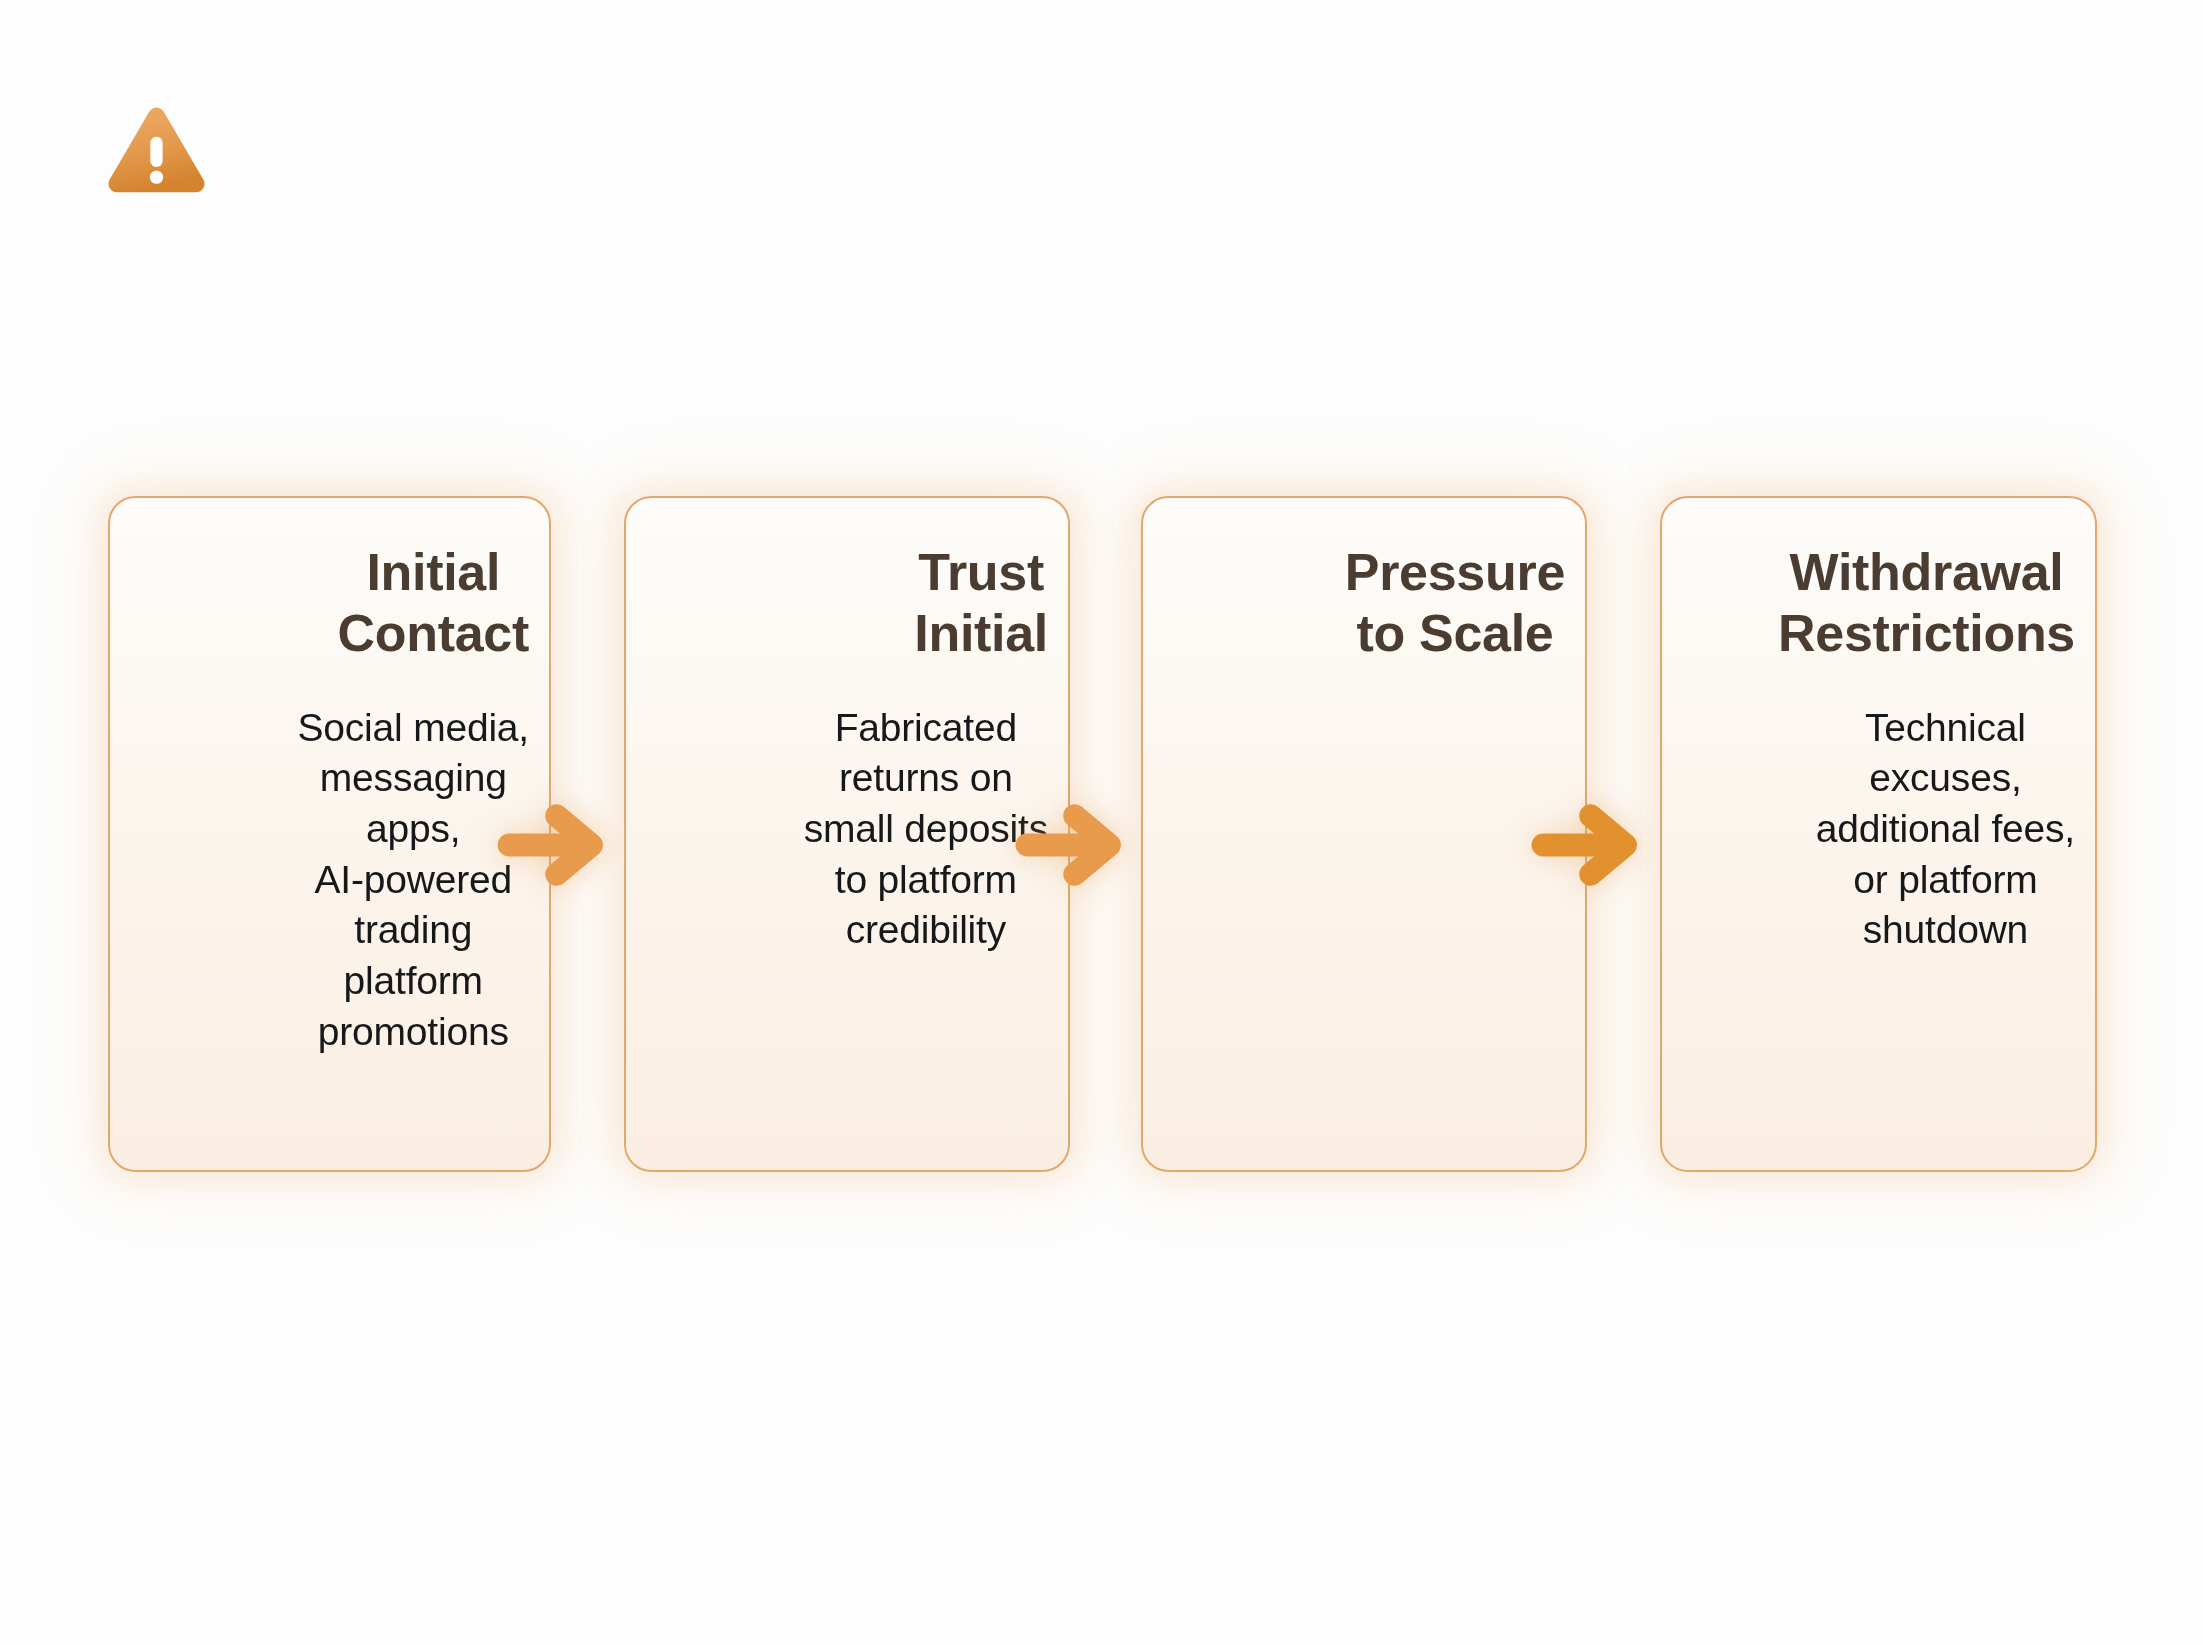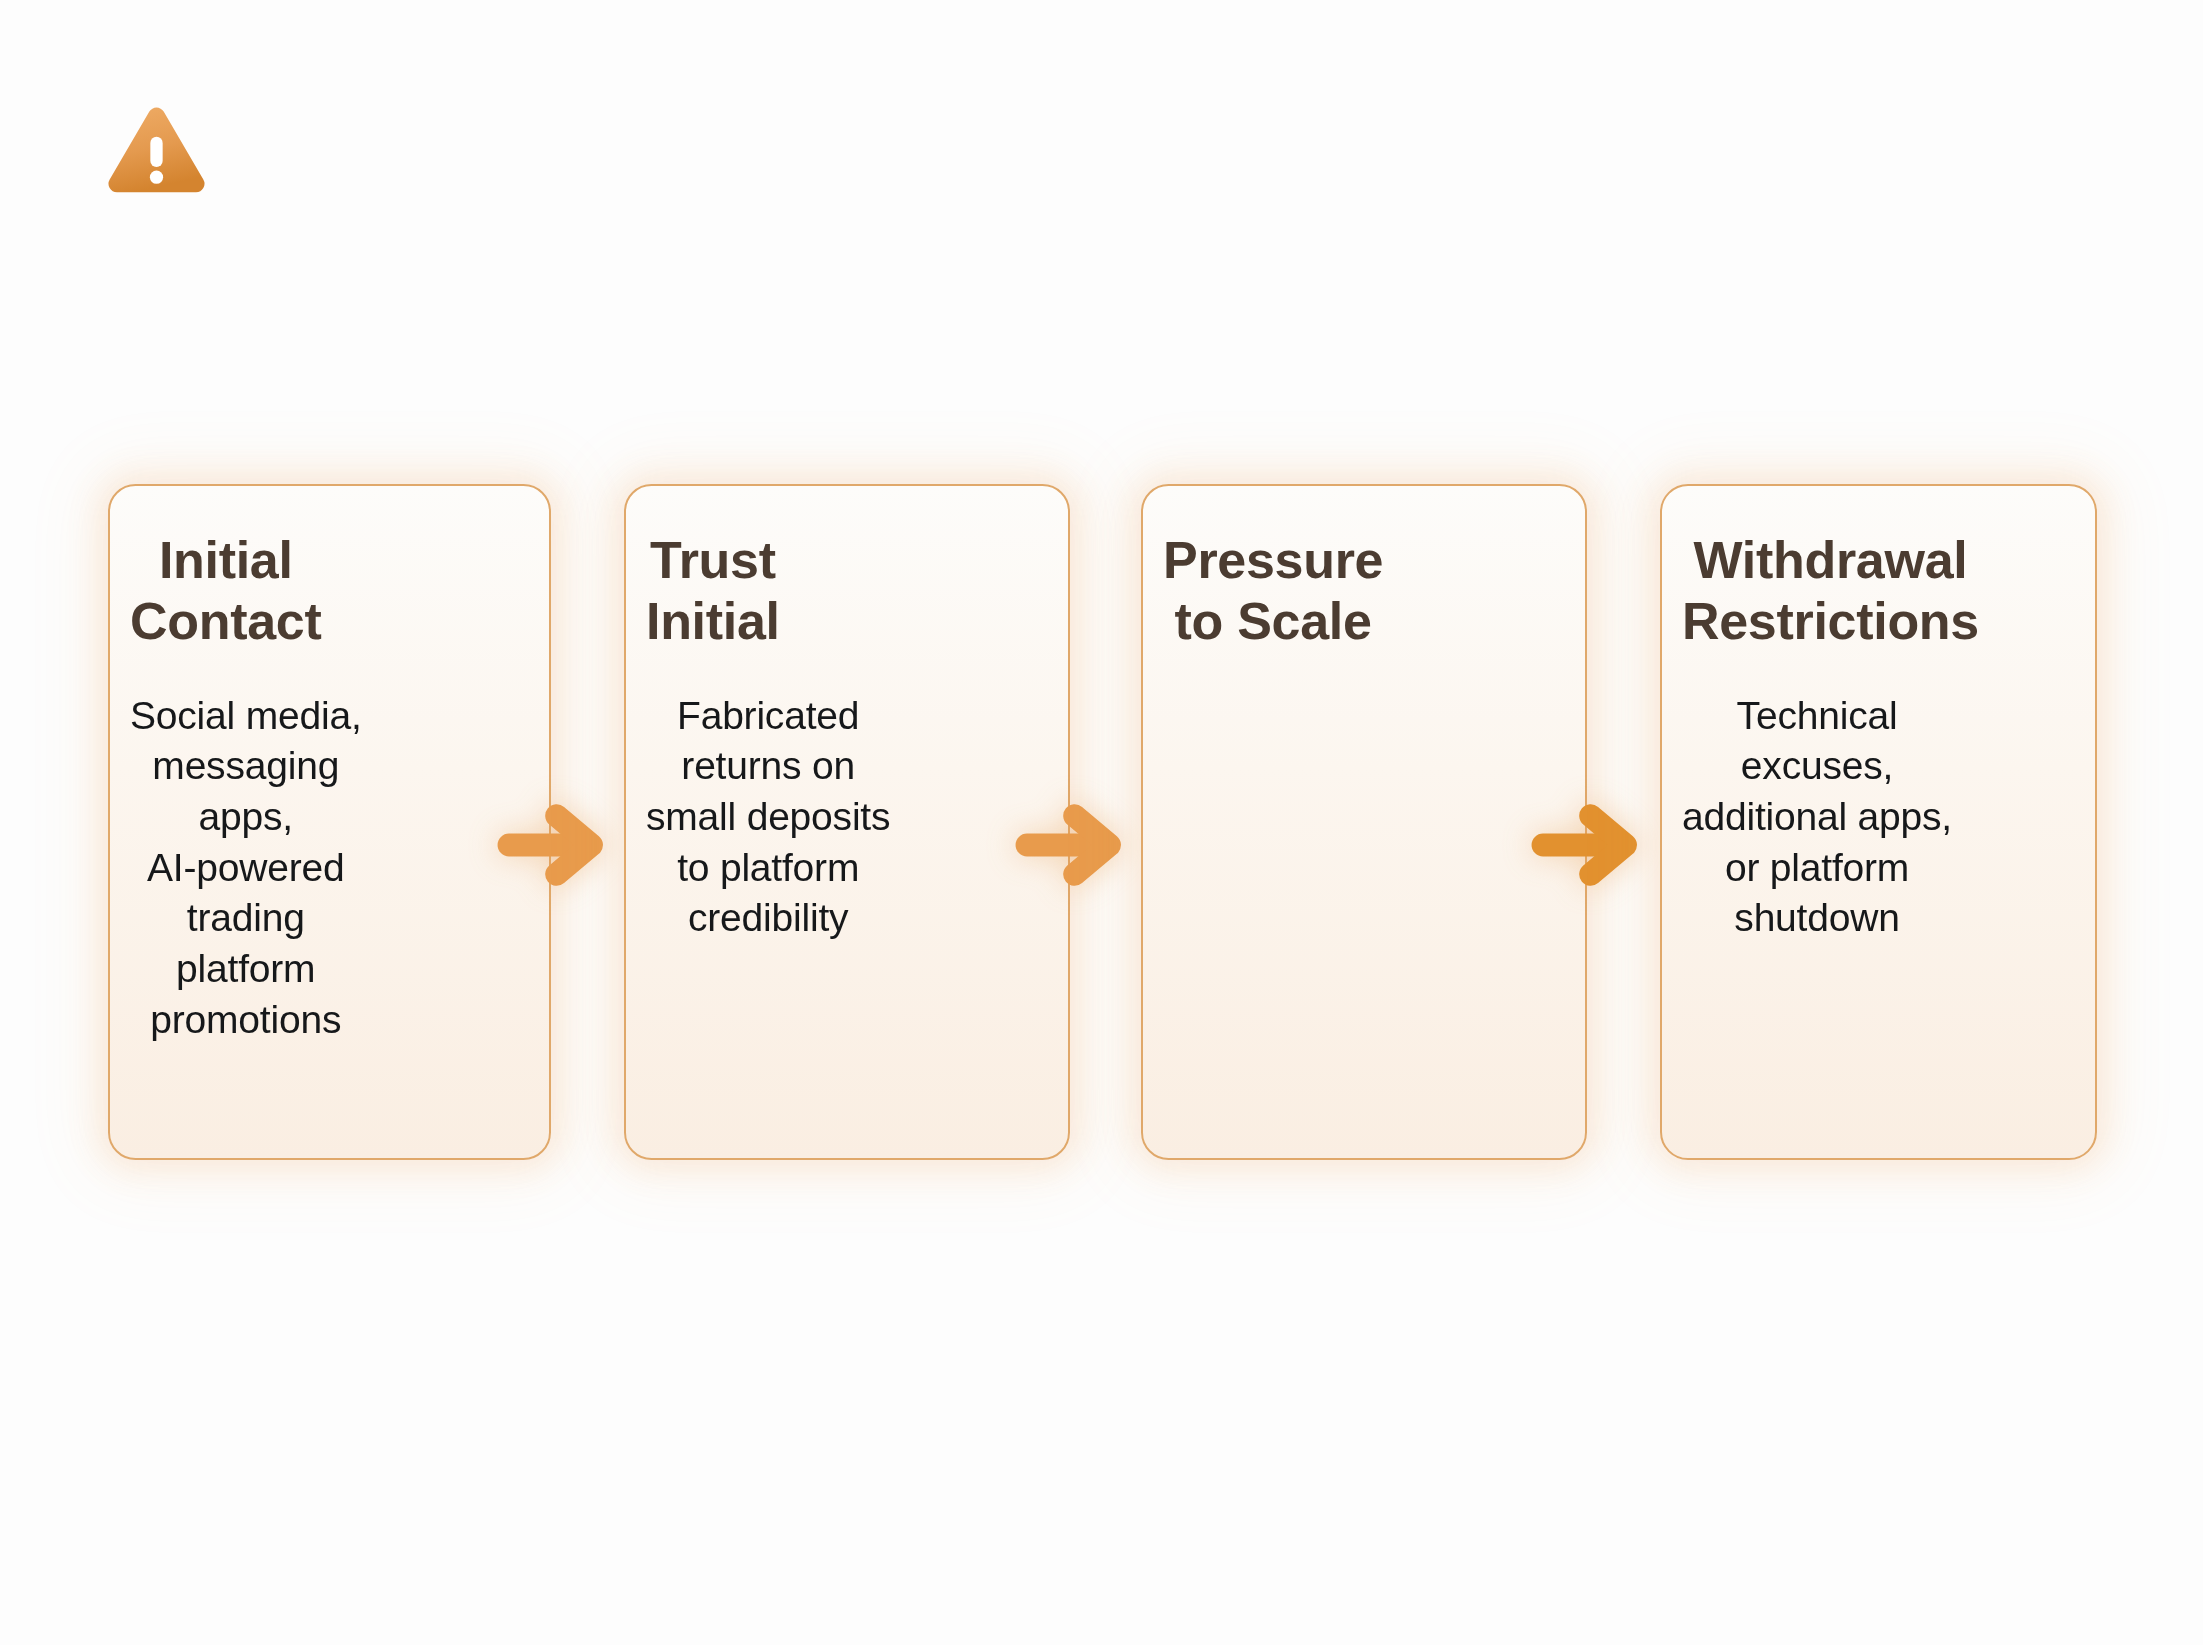--- a/index.html
+++ b/index.html
@@ -31,32 +31,32 @@
   #flow-row {
     position: absolute;
     left: 0;
     top: 484px;
     width: 2204px;
     height: 680px;
   }
 
   .card {
     position: absolute;
-    top: 0;
+    top: 12px;
     height: 676px;
     box-sizing: border-box;
     border: 2.8px solid #e0a86a;
     border-radius: 27.5px;
     background: linear-gradient(to bottom, #fdfcfa 0%, #fcf6ef 42%, #faeee2 100%);
     box-shadow:
        0 0 31px 9.2px rgba(235, 164, 92, 0.16),
        0 0 64px 24px rgba(235, 164, 92, 0.07);
     display: flex;
     flex-direction: column;
-    align-items: flex-start;
+    align-items: flex-end;
     padding: 44px 20px 0 20px;
   }
   .card-0 { left: 108px;  width: 443px; }
   .card-1 { left: 624px;  width: 446px; }
   .card-2 { left: 1141px; width: 446px; gap: 48px; }
   .card-3 { left: 1660px; width: 437px; border-radius: 28px; }
 
   .card-title {
     font-size: 52px;
     font-weight: bold;
@@ -165,20 +165,20 @@
           <polyline points="66,16 104,48 66,80"></polyline>
         </g>
       </svg>
     </div>
 
     <div class="card card-3">
       <div class="card-title">Withdrawal
 Restrictions</div>
       <div class="card-desc">Technical
 excuses,
-additional apps,
+additional fees,
 or platform
 shutdown</div>
     </div>
 
   </div>
 </div>
 
 
 </body></html>

